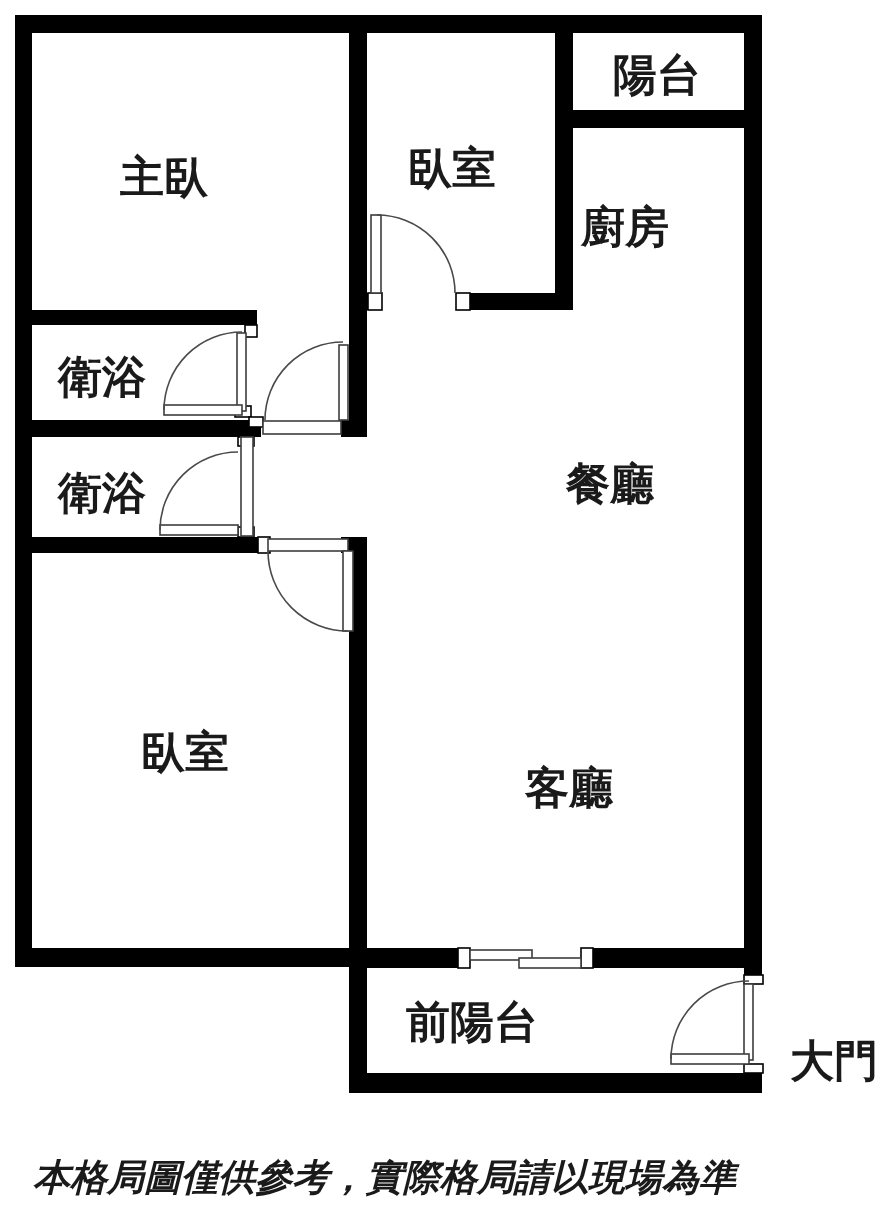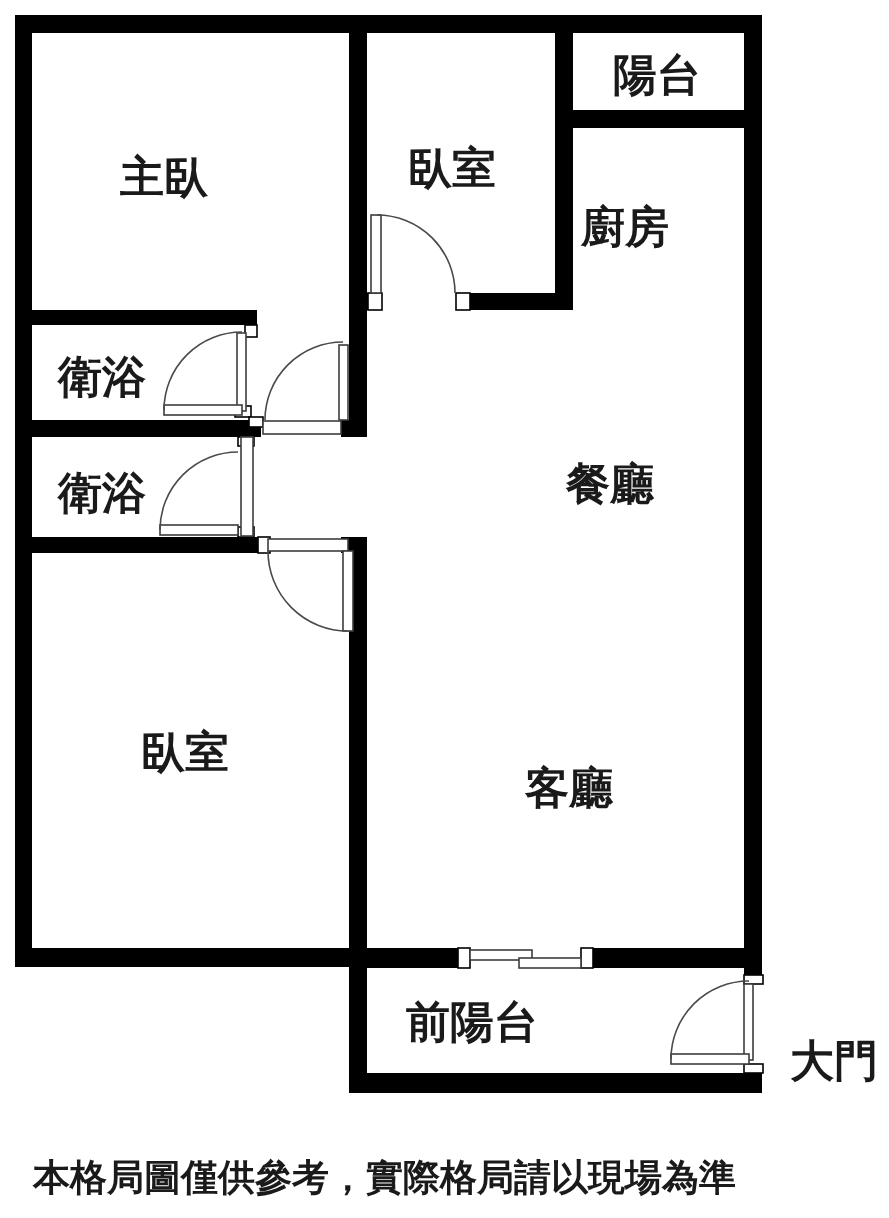--- a/index.html
+++ b/index.html
@@ -29,20 +29,21 @@
   .disclaimer{
     position:absolute;
     left:33px;
     top:1159px;
     font-size:37px;
     font-weight:600;
     color:#1a1a1a;
     letter-spacing:0px;
     white-space:nowrap;
     line-height:1;
+    font-style:italic;
   }
 </style>
 </head>
 <body>
 
 <div class="stage">
 
   <svg class="plan-svg" width="889" height="1218" viewBox="0 0 889 1218">
 
     <g>

